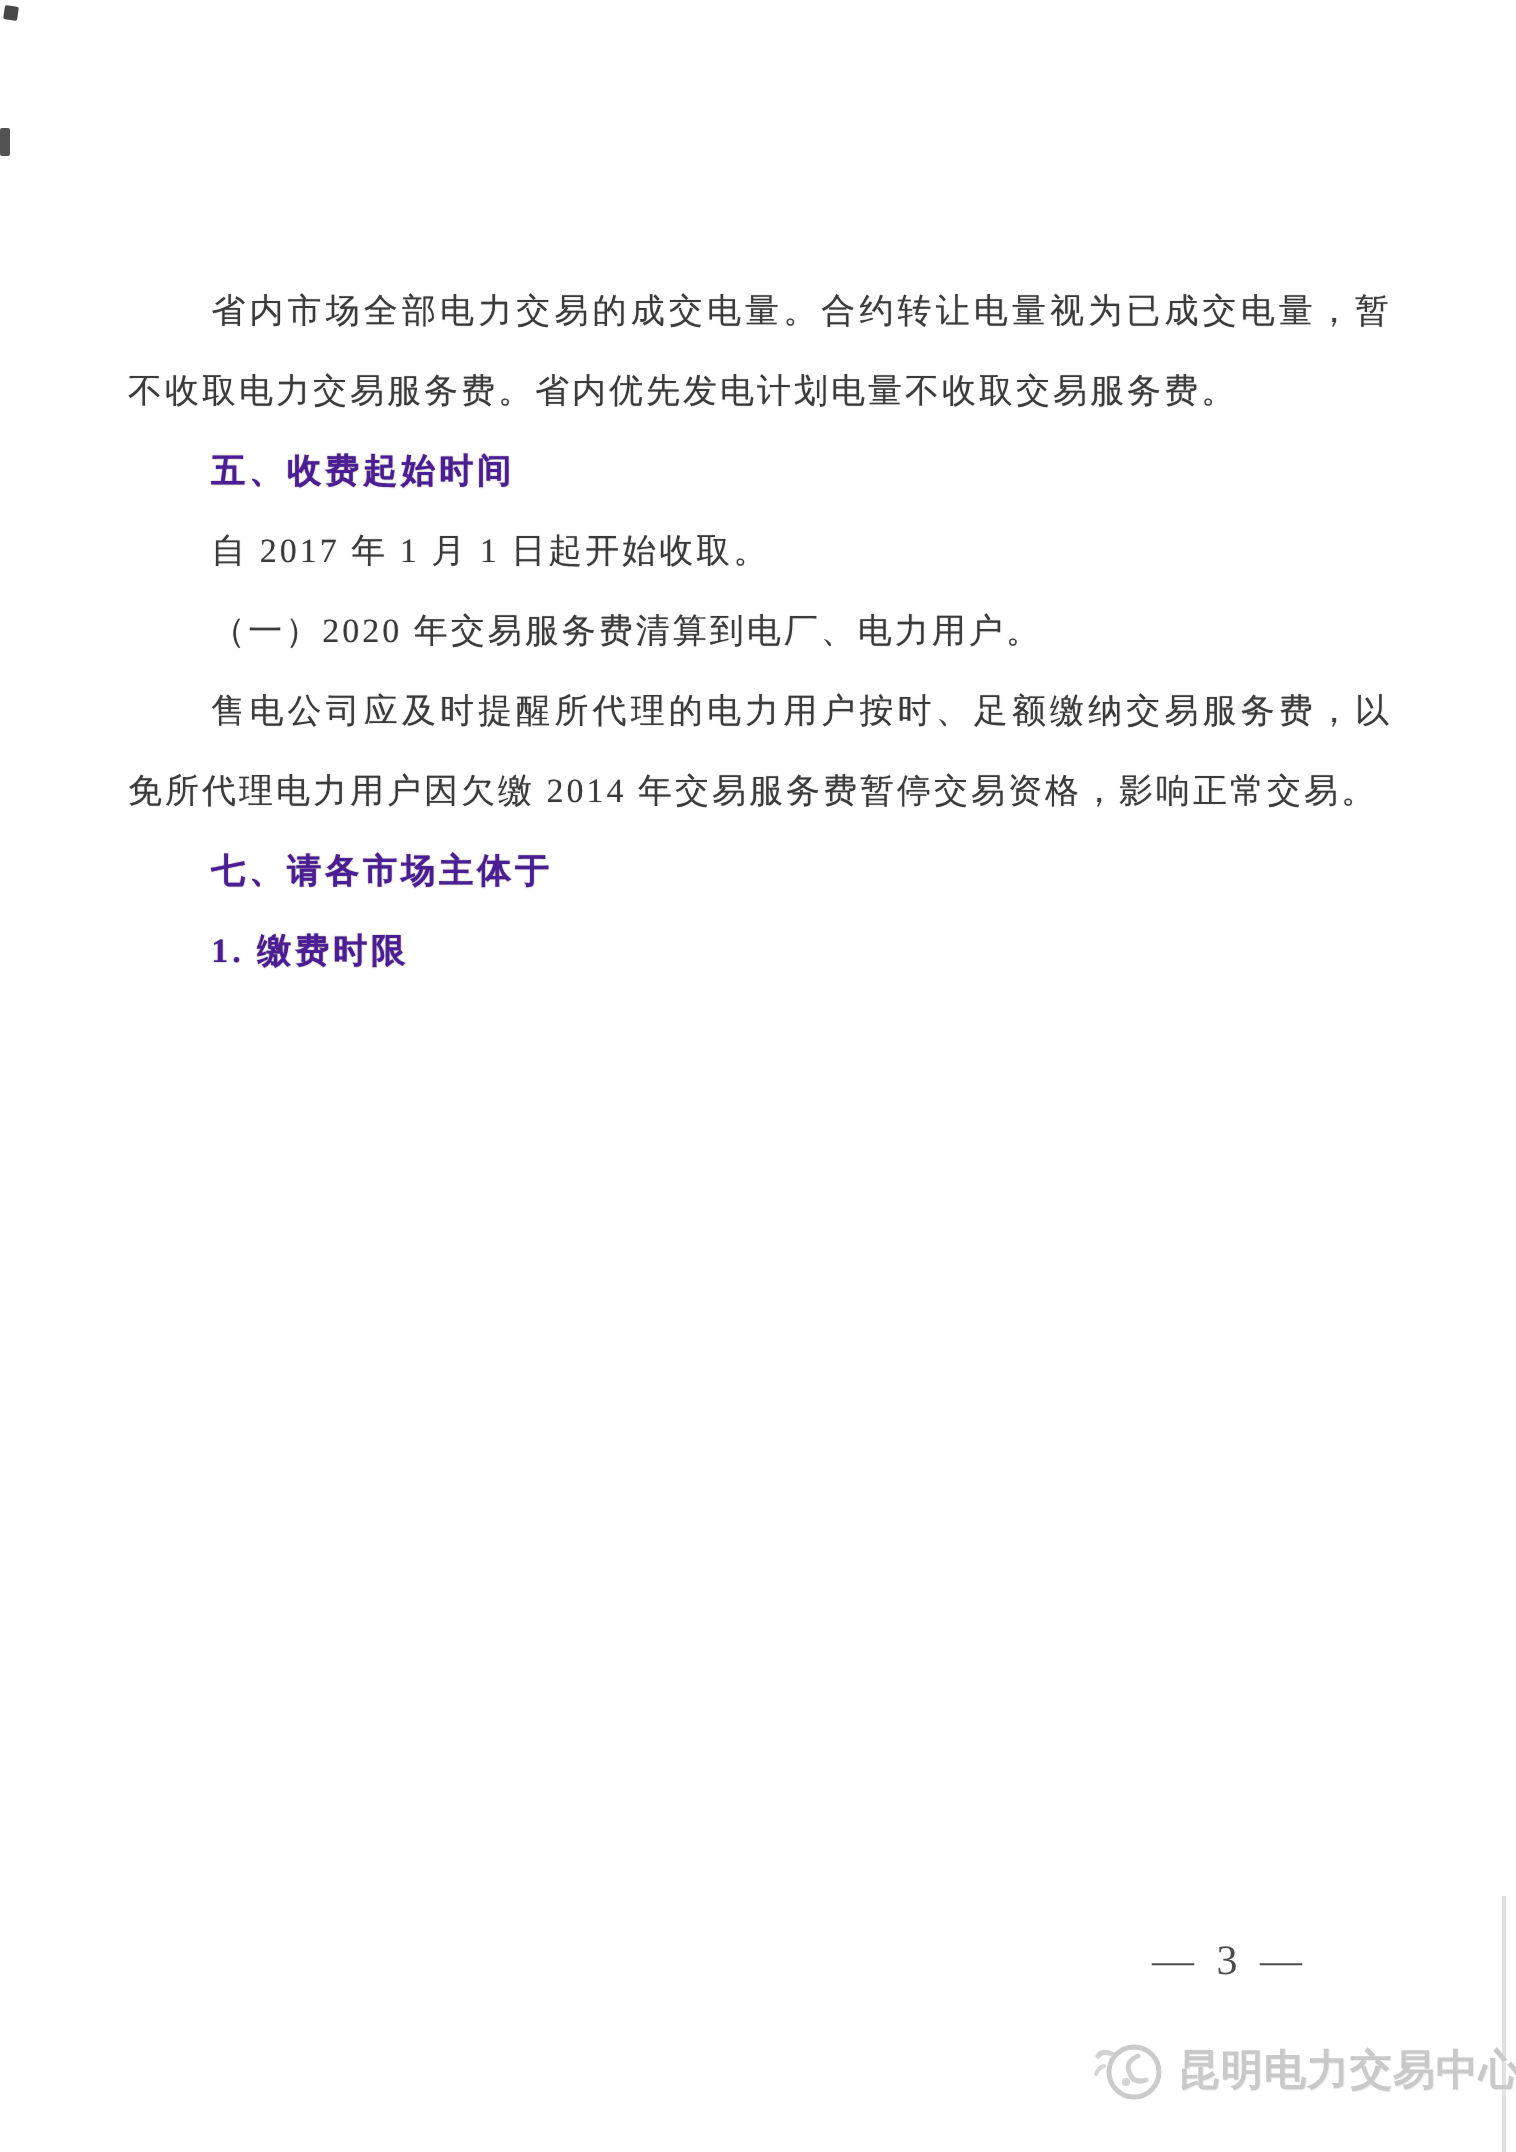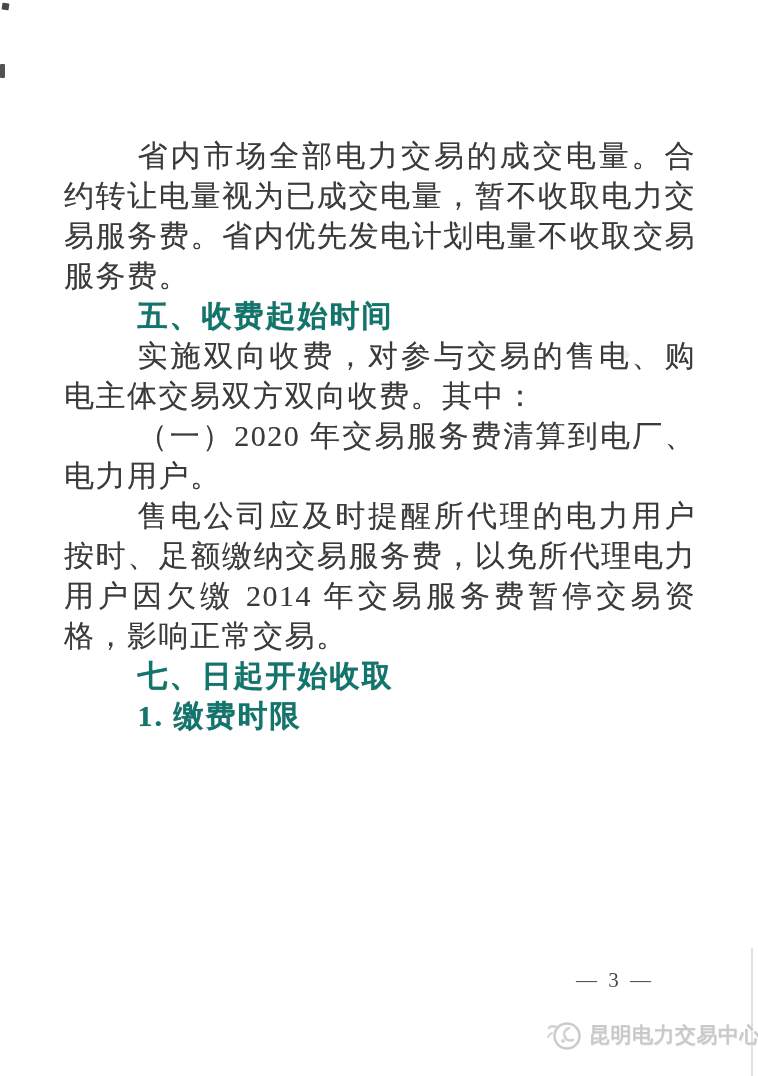--- a/index.html
+++ b/index.html
@@ -11,31 +11,31 @@
     font-family:"Liberation Serif","DejaVu Serif",serif;
   }
   
   .textblock{
     position:absolute;
     left:64px;top:136px;
     width:632px;
   }
   .para, .heading{
     margin:0;
-    font-size:30px;
+    font-size:17px;
     line-height:40px;
     letter-spacing:1.5px;
     text-align:justify;
     text-indent:2.45em;
     color:#3b3b3b;
     text-shadow:0 0 0.6px rgba(60,60,60,.45);
   }
   .heading{
     font-weight:bold;
-    color:#0f766e;
+    color:#4c1d95;
     letter-spacing:2px;
     text-shadow:0 0 0.8px rgba(20,20,20,.55);
   }
   
   .page-number{
     position:absolute;
     left:560px;top:968px;
     width:110px;
     text-align:center;
     font-size:21px;
@@ -84,24 +84,24 @@
 <div class="page">
 
   <div class="scan-mark-1"></div>
   <div class="scan-mark-2"></div>
   <div class="scan-edge-line"></div>
   <div class="scan-smudge"></div>
 
   <div class="textblock">
     <p class="para">省内市场全部电力交易的成交电量。合约转让电量视为已成交电量，暂不收取电力交易服务费。省内优先发电计划电量不收取交易服务费。</p>
     <p class="heading">五、收费起始时间</p>
-    <p class="para">实施双向收费，对参与交易的售电、购电主体交易双方双向收费。其中：</p>
+    <p class="para">自 2017 年 1 月 1 日起开始收取。</p>
     <p class="para">（一）2020 年交易服务费清算到电厂、电力用户。</p>
     <p class="para">售电公司应及时提醒所代理的电力用户按时、足额缴纳交易服务费，以免所代理电力用户因欠缴 2014 年交易服务费暂停交易资格，影响正常交易。</p>
-    <p class="heading">七、日起开始收取</p>
+    <p class="heading">七、请各市场主体于</p>
     <p class="heading">1. 缴费时限</p>
   </div>
 
   <div class="page-number">— 3 —</div>
 
   <div class="watermark">
     <svg class="wm-icon" viewBox="0 0 36 34" xmlns="http://www.w3.org/2000/svg">
       <circle cx="21" cy="18" r="12.5" fill="none" stroke="#cbcbcb" stroke-width="2.5"></circle>
       <path d="M10 9 Q 5 7 3 10" fill="none" stroke="#d2d2d2" stroke-width="2.5" stroke-linecap="round"></path>
       <path d="M6 15 Q 3 16 2 19" fill="none" stroke="#d6d6d6" stroke-width="2" stroke-linecap="round"></path>

